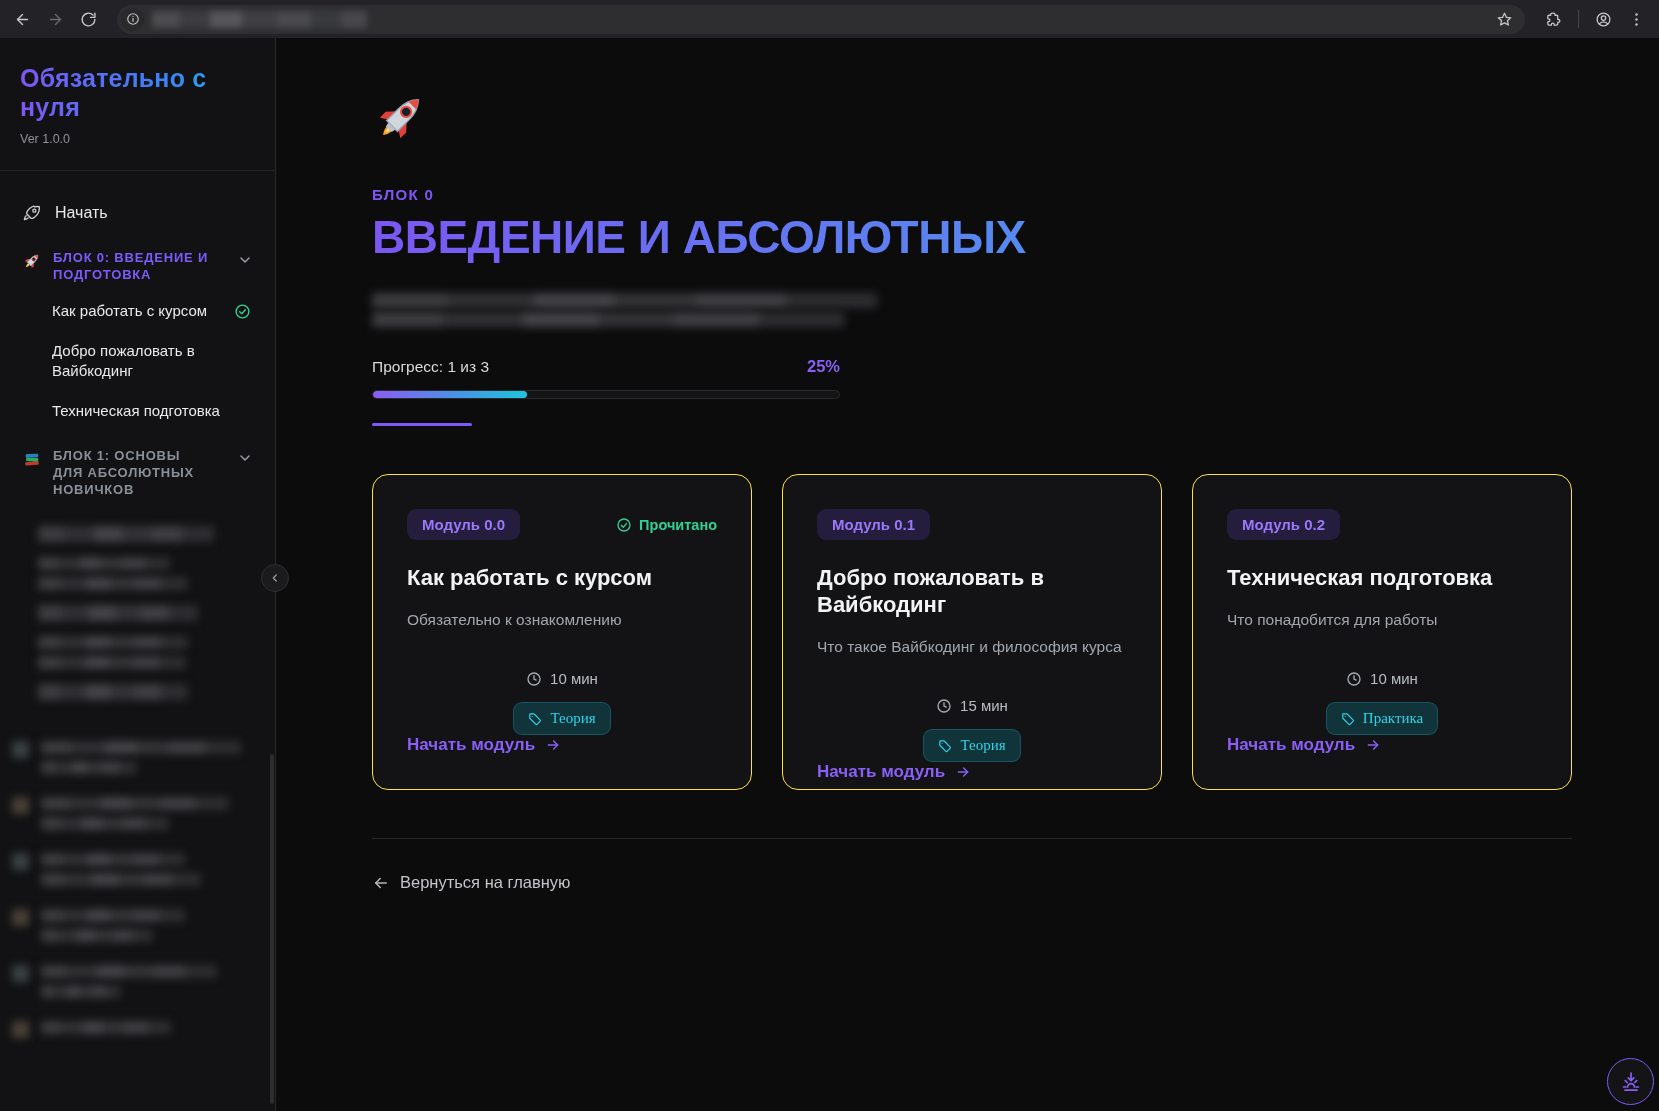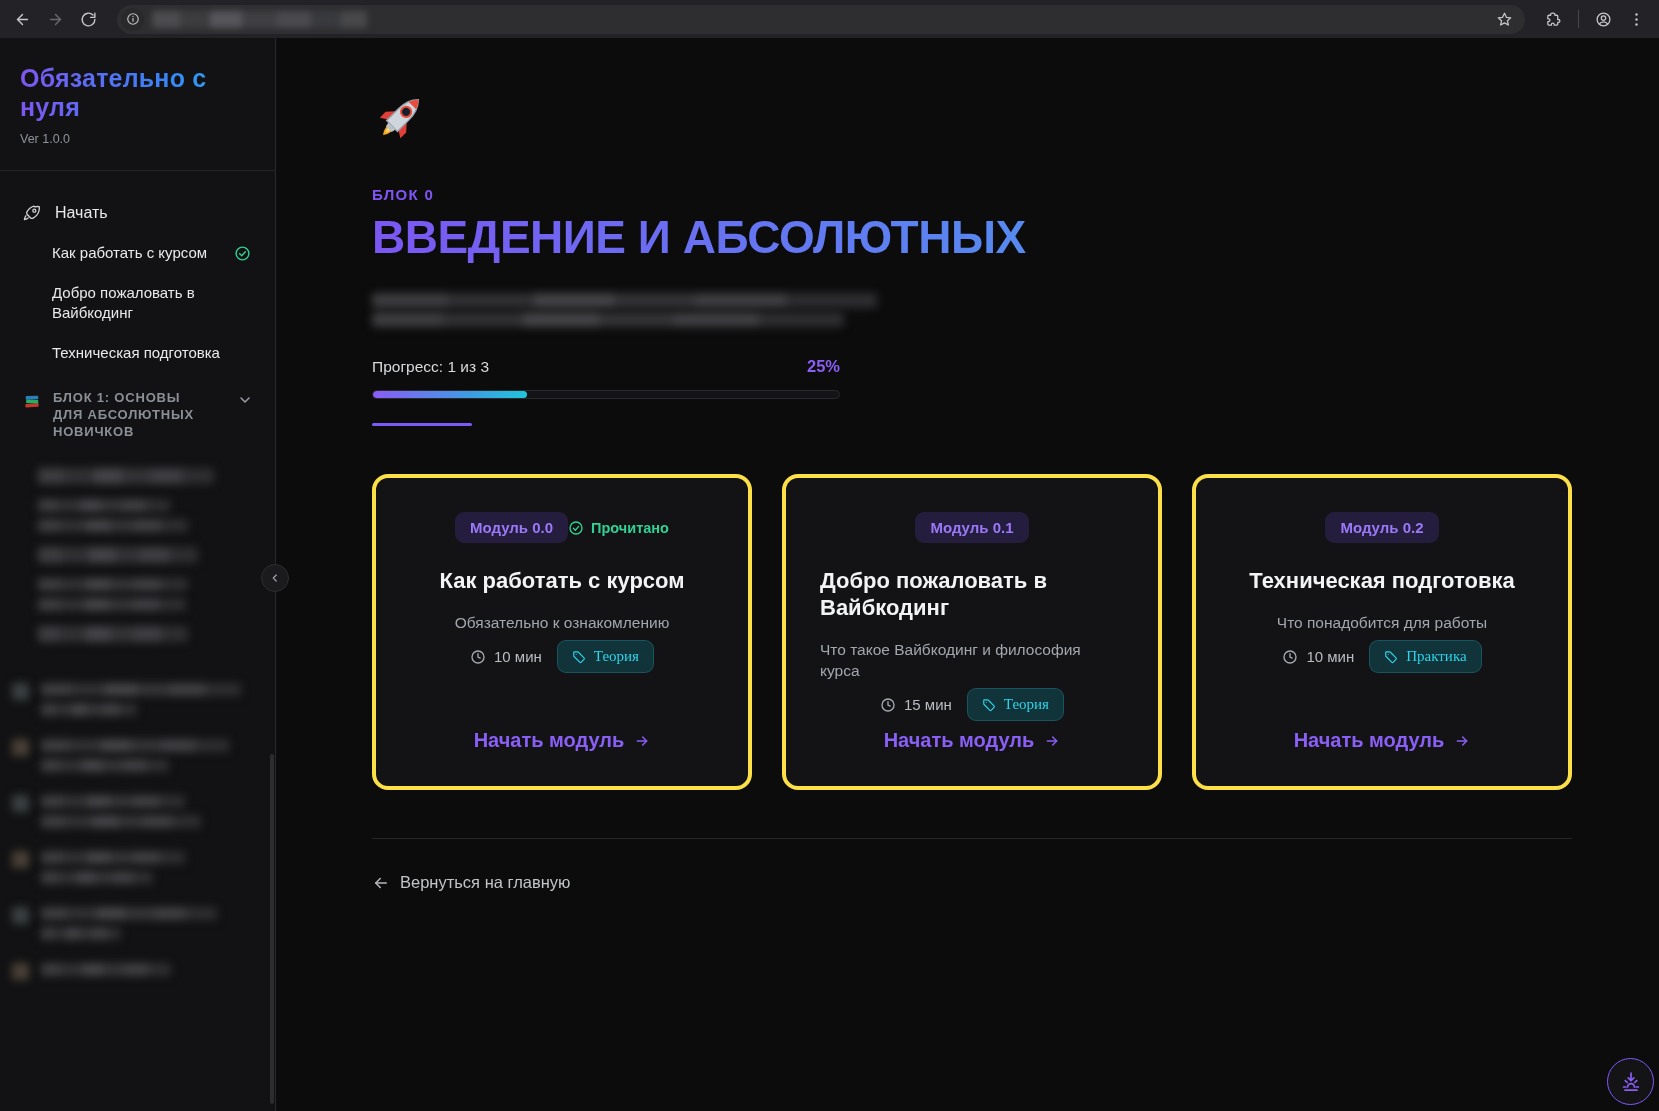--- a/index.html
+++ b/index.html
@@ -88,37 +88,37 @@
   .progress-wrap { width:468px; margin-top:30px; }
   .progress-row { display:flex; justify-content:space-between; align-items:center;
     font-size:15.5px; color:#d8dadd; margin-bottom:14px; }
   .progress-pct { color:#8a5ff6; font-weight:800; font-size:16.5px; }
   .progress-track { height:9px; background:#141416; border:1px solid #2a2a2d; border-radius:6px; overflow:hidden; }
   .progress-fill { height:100%; width:33%; border-radius:6px;
     background:linear-gradient(90deg,#8a5cf6 0%,#3f9be4 62%,#1fc5dc 100%); }
   .accent-line { width:100px; height:3px; border-radius:2px; background:#7c5afa; margin-top:24px; }
 
   .cards { display:flex; gap:30px; margin-top:48px; }
-  .card { width:380px; height:316px; background:#131315; border:4px solid #fde047;
-    border-radius:16px; padding:34px; display:flex; flex-direction:column;align-items:center; }
+  .card { width:380px; height:316px; background:#131315; border:1px solid #fde047;
+    border-radius:16px; padding:34px; display:flex; flex-direction:column; }
   .card-top { display:flex; justify-content:space-between; align-items:center; margin-bottom:24px; }
   .badge { background:#241d3e; color:#9b78f8; font-size:15px; font-weight:600;
     padding:7px 15px; border-radius:9px; }
   .status { display:flex; align-items:center; gap:7px; color:#31d194; font-size:14.5px; font-weight:600; }
   .status svg { width:16px; height:16px; }
   .card-title { font-size:22px; font-weight:800; color:#f2f3f5; line-height:27px; }
   .card-desc { color:#a2a7ae; font-size:15.5px; line-height:21px; margin-top:18px; }
-  .meta { display:flex; align-items:center; gap:15px; margin-top:7px; color:#b9bdc2; font-size:15px; }
+  .meta { display:flex; align-items:center; gap:15px; margin-top:40px; color:#b9bdc2; font-size:15px;flex-direction:column; }
   .duration { display:flex; align-items:center; gap:8px; }
   .duration svg { width:16px; height:16px; color:#a6abb1; }
   .tag { display:flex; align-items:center; gap:8px; color:#2ed3e9; background:#11333a;
     border:1px solid rgba(46,211,233,.22); padding:7px 14px; border-radius:9px; font-size:15px;font-family:Liberation Serif, serif; }
   .tag svg { width:14px; height:14px; }
   .cta { margin-top:auto; display:flex; align-items:center; gap:10px;
-    color:#8a5ff6; font-weight:700; font-size:20px; cursor:pointer; }
+    color:#8a5ff6; font-weight:700; font-size:17px; cursor:pointer; }
   .cta svg { width:16px; height:16px; }
 
   .divider { width:1200px; height:1px; background:#26262a; margin-top:48px; }
   .back-link { margin-top:34px; display:flex; align-items:flex-end; gap:10px;
     color:#c2c4c8; font-size:16.5px; cursor:pointer; width:fit-content; }
   .back-link svg { width:18px; height:18px; color:#b4b6ba; }
 
   .fab { position:absolute; right:5px; bottom:6px; width:47px; height:47px; border-radius:50%;
     background:#141416; border:1.5px solid #7c5afa; color:#8a5ff6;
     display:flex; align-items:center; justify-content:center; cursor:pointer; z-index:10; }
@@ -183,20 +183,37 @@
     <nav class="sb-nav">
       <div class="sb-home">
         <svg viewBox="0 0 24 24" fill="none" stroke="currentColor" stroke-width="1.6" stroke-linecap="round" stroke-linejoin="round">
           <path d="M4.8 15.2c-1.4 1.2-1.9 4.6-1.9 4.6s3.4-.5 4.6-1.9"></path>
           <path d="M14.2 3.7c-3.4 1-6.5 3.7-8.3 6.9-.6 1.1-.4 2.4.5 3.3l3.7 3.7c.9.9 2.2 1.1 3.3.5 3.2-1.8 5.9-4.9 6.9-8.3.5-1.5.6-3.6.4-5.5-1.9-.2-4-.1-5.5.4z"></path>
           <circle cx="14.8" cy="9.2" r="1.8"></circle>
         </svg>
         <span>Начать</span>
       </div>
 
+      <div class="sb-section section-active">
+        <svg class="s-emoji" viewBox="0 0 64 64">
+          <g transform="rotate(45 32 32)">
+            <path d="M28 47c0 6 1.5 10 4 13 2.5-3 4-7 4-13z" fill="#f5a623"></path>
+            <path d="M30 47c0 4 .8 7 2 9 1.2-2 2-5 2-9z" fill="#ffe08a"></path>
+            <path d="M24 31l-8 9v9l8-5z" fill="#e04038"></path>
+            <path d="M40 31l8 9v9l-8-5z" fill="#e04038"></path>
+            <path d="M32 5c6 6 8.5 14 8.5 23v18h-17V28c0-9 2.5-17 8.5-23z" fill="#cfd6dd" stroke="#98a1ab" stroke-width="1.5"></path>
+            <path d="M32 5c2.6 2.6 4.5 5.7 5.8 9.2H26.2C27.5 10.7 29.4 7.6 32 5z" fill="#e74c3c"></path>
+            <circle cx="32" cy="24" r="5.6" fill="#15202b" stroke="#e74c3c" stroke-width="2.4"></circle>
+          </g>
+        </svg>
+        <span class="s-label">БЛОК 0: ВВЕДЕНИЕ И ПОДГОТОВКА</span>
+        <svg class="s-chevron" viewBox="0 0 24 24" fill="none" stroke="currentColor" stroke-width="2.2" stroke-linecap="round" stroke-linejoin="round">
+            <polyline points="6 9 12 15 18 9"></polyline>
+          </svg>
+      </div>
 
       <div class="sb-item">
         <span>Как работать с курсом</span>
         <svg class="check-ic" viewBox="0 0 24 24" fill="none" stroke="currentColor" stroke-width="2" stroke-linecap="round" stroke-linejoin="round">
             <circle cx="12" cy="12" r="9"></circle>
             <polyline points="8 12.4 11 15.3 16 9.6"></polyline>
           </svg>
       </div>
       <div class="sb-item">
         <span>Добро пожаловать в Вайбкодинг</span>

